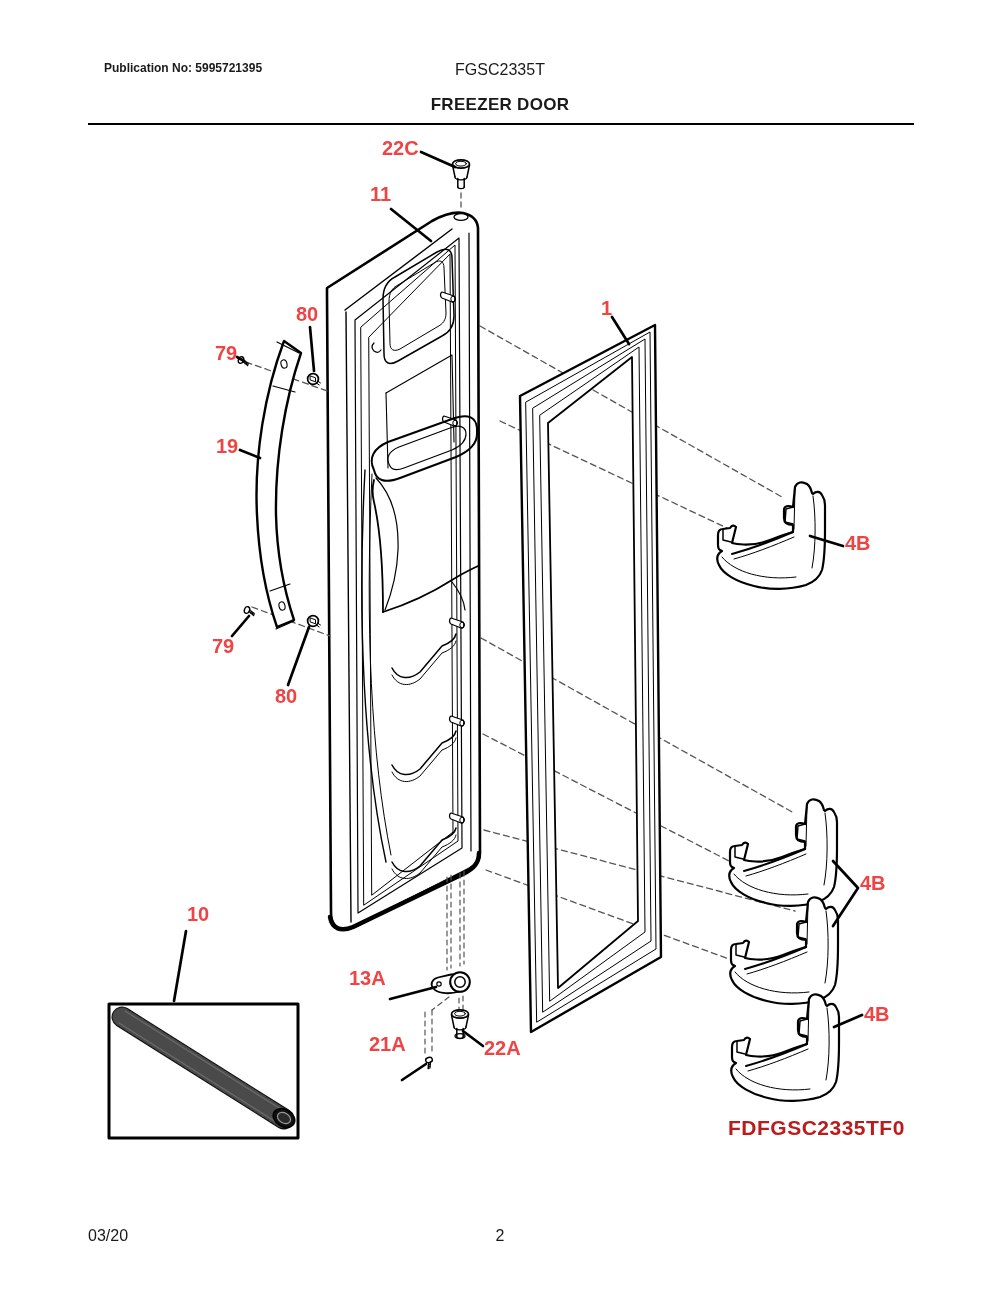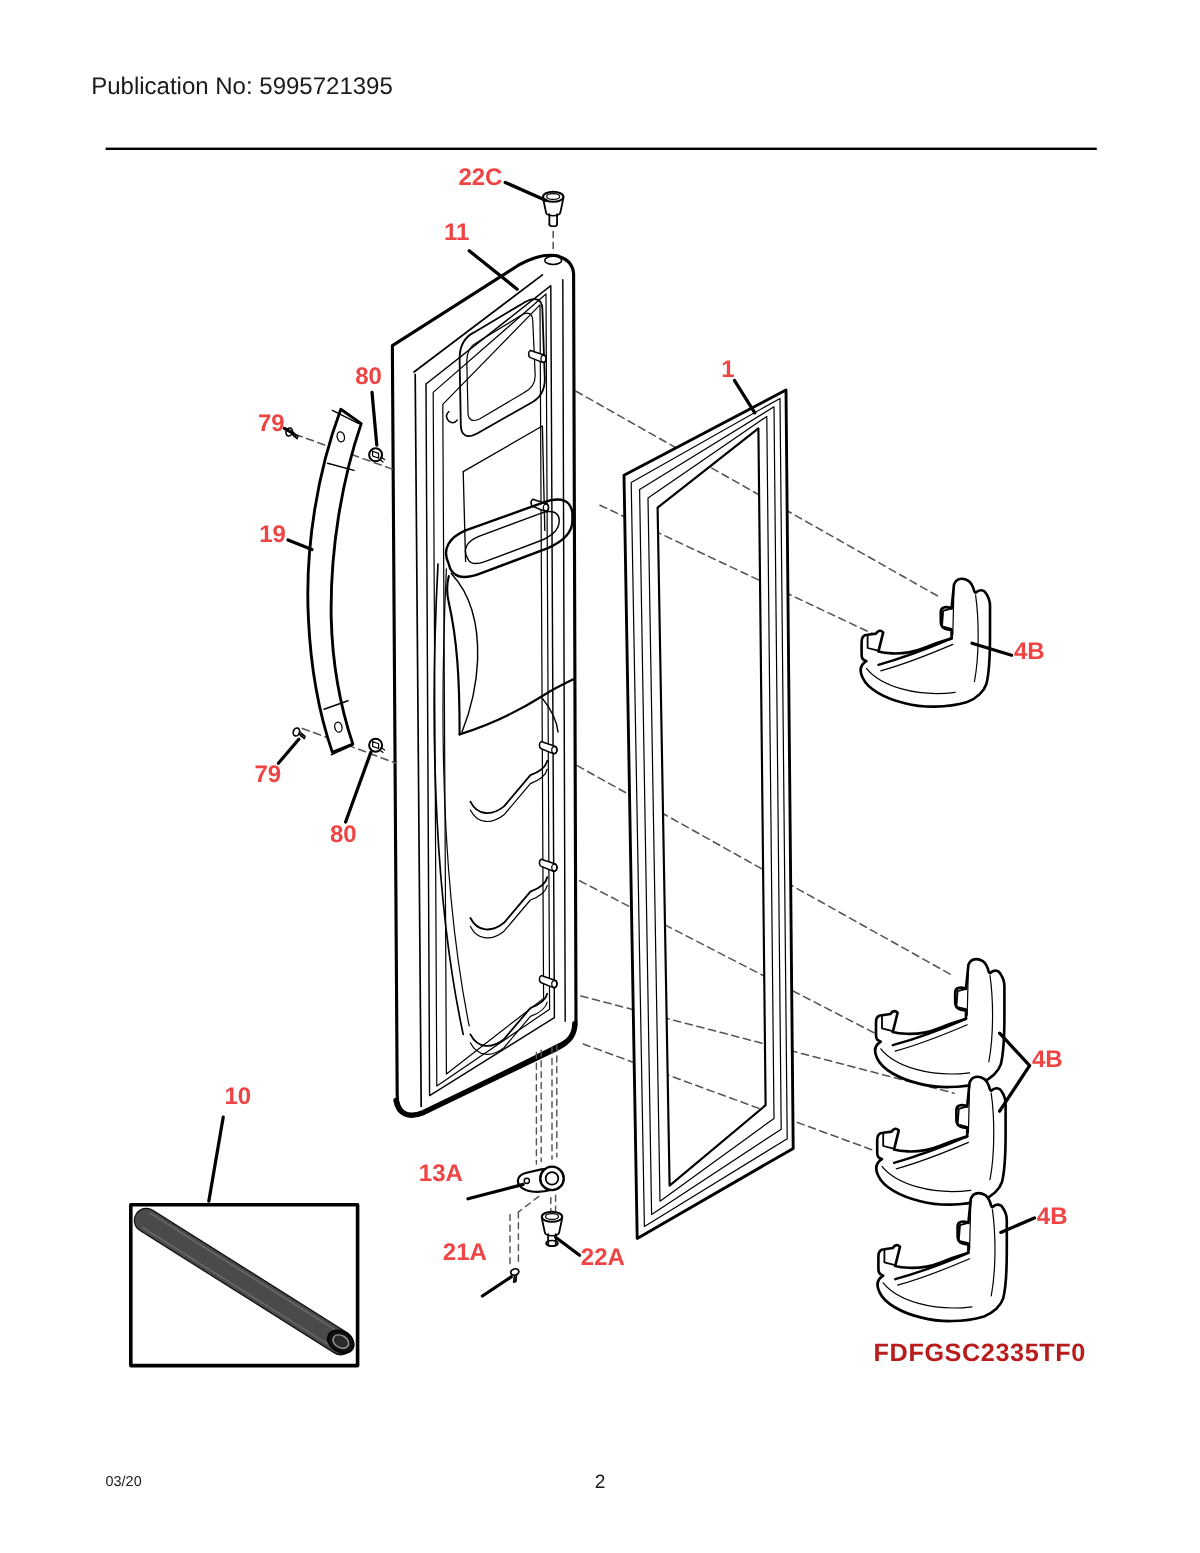--- a/index.html
+++ b/index.html
@@ -1,36 +1,38 @@
 <!DOCTYPE html>
 <html><head>
 <meta charset="utf-8">
 <style>
   html,body{margin:0;padding:0;background:#e8e8e8;}
   .page{
     position:relative;width:1000px;height:1294px;background:#ffffff;
     font-family:"Liberation Sans","DejaVu Sans",sans-serif;color:#1a1a1a;
     margin:0 auto;overflow:hidden;
   }
-  .hdr-left{position:absolute;left:76px;top:61px;font-size:20px;}
+  .hdr-left{position:absolute;left:104px;top:61px;font-size:12px;font-weight:bold;}
   .hdr-model{position:absolute;left:0;top:61px;width:1000px;text-align:center;font-size:16px;}
   .hdr-title{position:absolute;left:0;top:95px;width:1000px;text-align:center;font-size:17px;font-weight:bold;letter-spacing:.3px;}
   .hdr-rule{position:absolute;left:88px;top:123px;width:826px;height:2px;background:#000;}
   .art{position:absolute;left:0;top:0;}
   .callout{position:absolute;font-size:20px;font-weight:bold;color:#ef4444;line-height:1;white-space:nowrap;}
   .drawing-code{position:absolute;left:728px;top:1116px;font-size:21px;font-weight:bold;letter-spacing:.5px;color:#b91c1c;}
-  .ftr-date{position:absolute;left:88px;top:1227px;font-size:12px;}
+  .ftr-date{position:absolute;left:88px;top:1227px;font-size:16px;}
   .ftr-page{position:absolute;left:0;top:1227px;width:1000px;text-align:center;font-size:16px;}
 </style>
 </head>
 <body>
 
 <div class="page">
 
   <div class="hdr-left">Publication No: 5995721395</div>
+  <div class="hdr-model">FGSC2335T</div>
+  <div class="hdr-title">FREEZER DOOR</div>
   <div class="hdr-rule"></div>
 
   <svg class="art" width="1000" height="1294" viewBox="0 0 1000 1294" fill="none" stroke="#000" stroke-linecap="round" stroke-linejoin="round">
 
     <defs>
       <g id="bin">
         <path fill="#fff" stroke-width="2.2" d="M85,10 C87,5 92,4 97,7 C100,9 101,12 102,16 L103,17 C106,14 110,14 112,18 C114,21 115,24 115,28 L115,53 C115,70 114,85 112,93 C110,99 104,105 96,108 C79,113 59,113 44,109 C27,105 13,97 9,88 C6,82 7,77 12,74 L10,73 C8,72 8,70 8,68 L8,58 C8,54 10,52 13,52 L20,51 C22,48 24,48 26,50 L22,66 C22,66 40,71 60,63 C72,58 80,56 83,55 L83,48 C78,48 74,47 74,41 L74,33 C74,29 78,28 83,30 L85,10 Z"></path>
         <path stroke-width="1.5" d="M83,30 L76,32 L75,45 L83,47"></path>
         <path stroke-width="1.5" d="M13,52 L13,63 L21,65"></path>
         <path stroke-width="2" d="M83,55 C62,64 40,72 22,77"></path>

